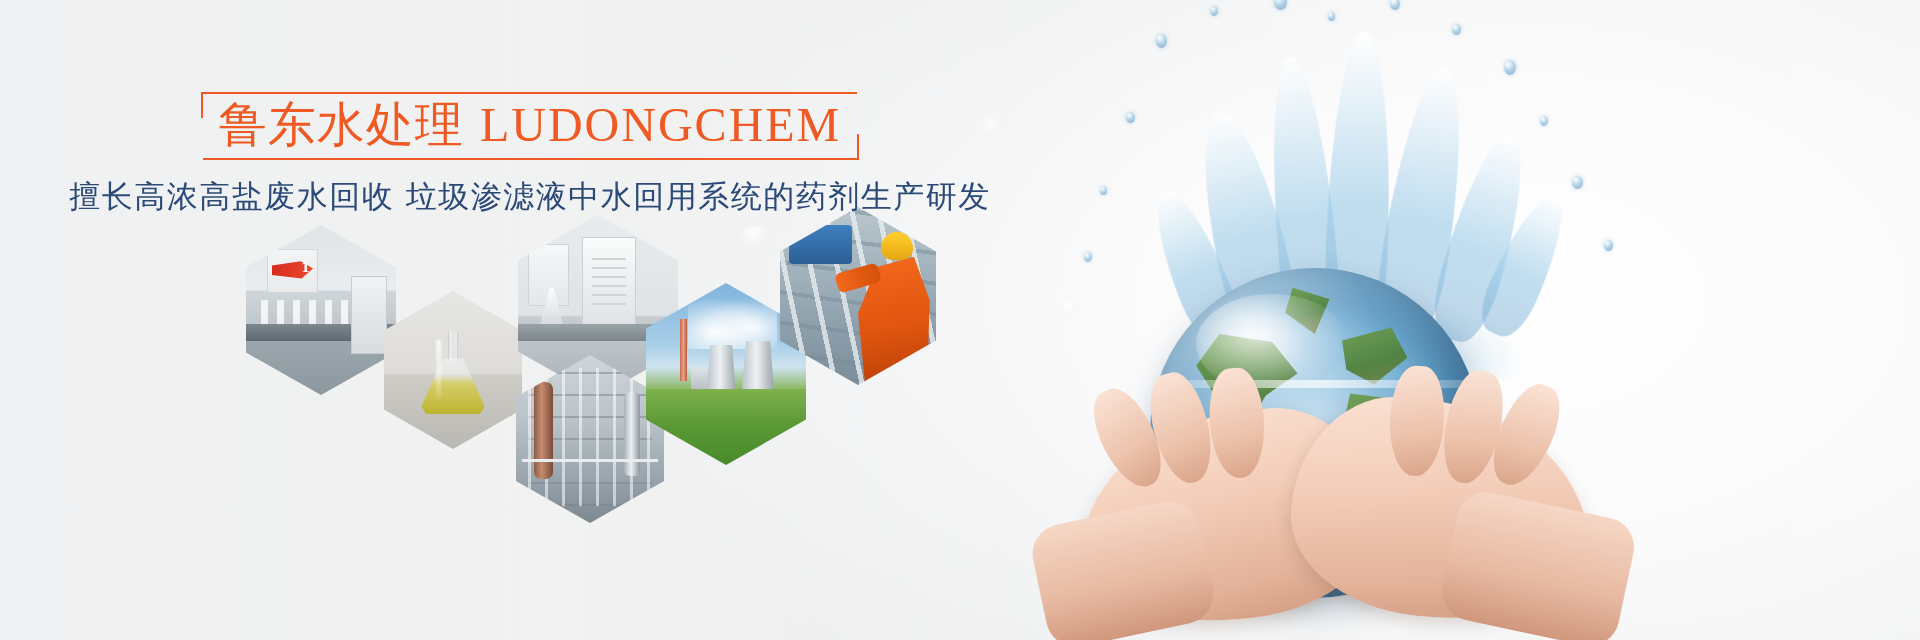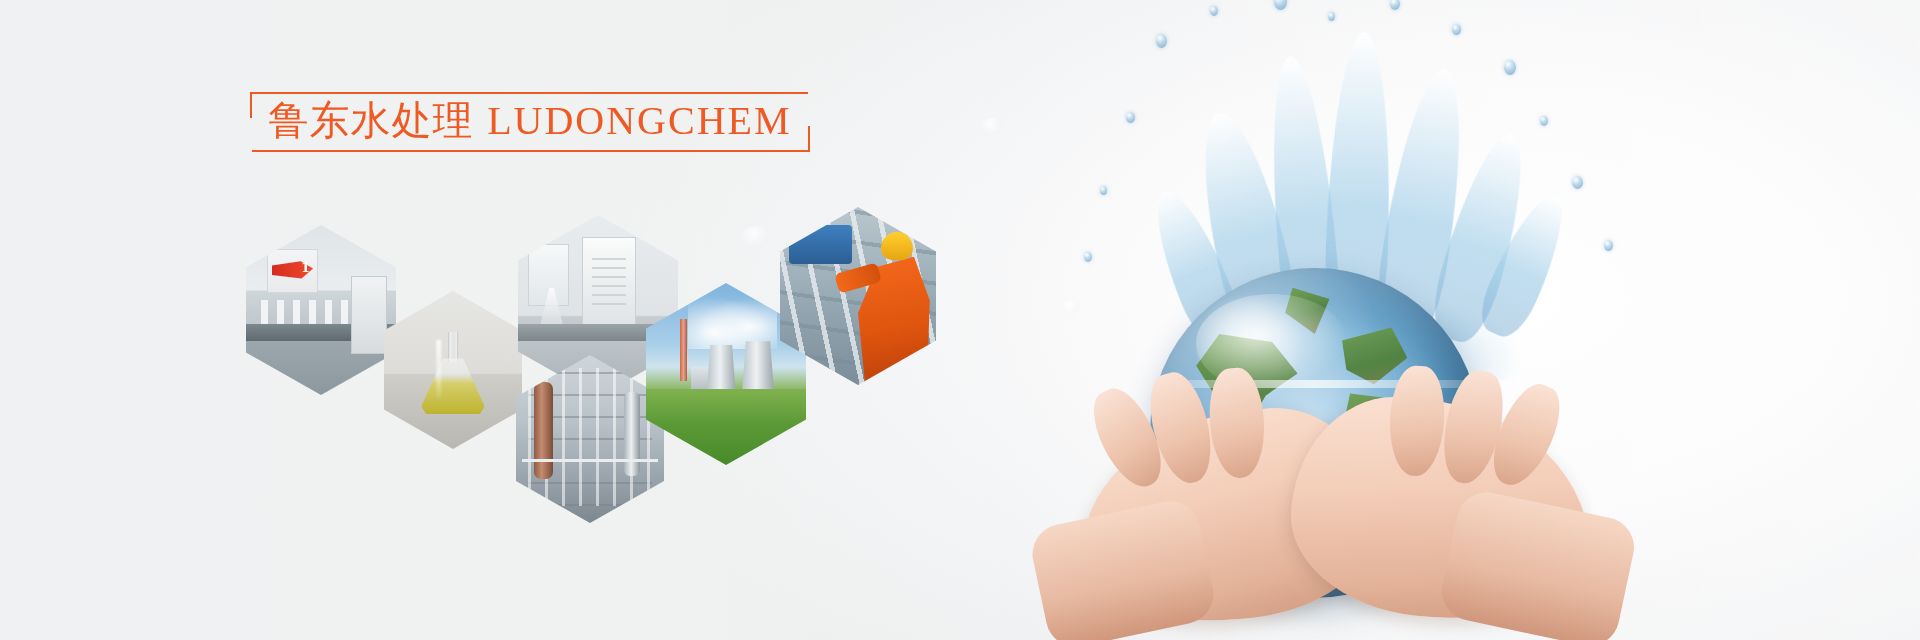--- a/index.html
+++ b/index.html
@@ -52,21 +52,21 @@
     position:absolute; left:18px; right:2px; top:0;
     height:2px; background:#ef5a24;
   }
   .title-line-bot{
     position:absolute; left:2px; right:18px; bottom:0;
     height:2px; background:#ef5a24;
   }
 
   .title{
     font-family:"DejaVu Serif","Liberation Serif",serif;
-    font-size:40px;
+    font-size:48px;
     line-height:1.12;
     letter-spacing:1px;
     color:#ef5a24;
     white-space:nowrap;
     font-weight:400;
   }
   .title .en{
     font-family:"Liberation Serif","DejaVu Serif",serif;
     letter-spacing:2px;
   }
@@ -405,20 +405,21 @@
       <span class="title-line-top"></span>
       <span class="brk br"></span>
       <span class="title-line-bot"></span>
 
       <div class="title">
         <span>鲁东水处理</span>
         <span class="en">LUDONGCHEM</span>
       </div>
     </div>
 
+    <div class="subtitle">擅长高浓高盐废水回收 垃圾渗滤液中水回用系统的药剂生产研发</div>
   </div>
 
   <div class="hex-cluster">
 
     <div class="hex" style="--w:150px; --h:170px; left:0px; top:0px;">
       <div class="photo ph-lab1">
         <div class="poster">
             <div class="red"></div>
             <div class="num">1</div>
           </div>

